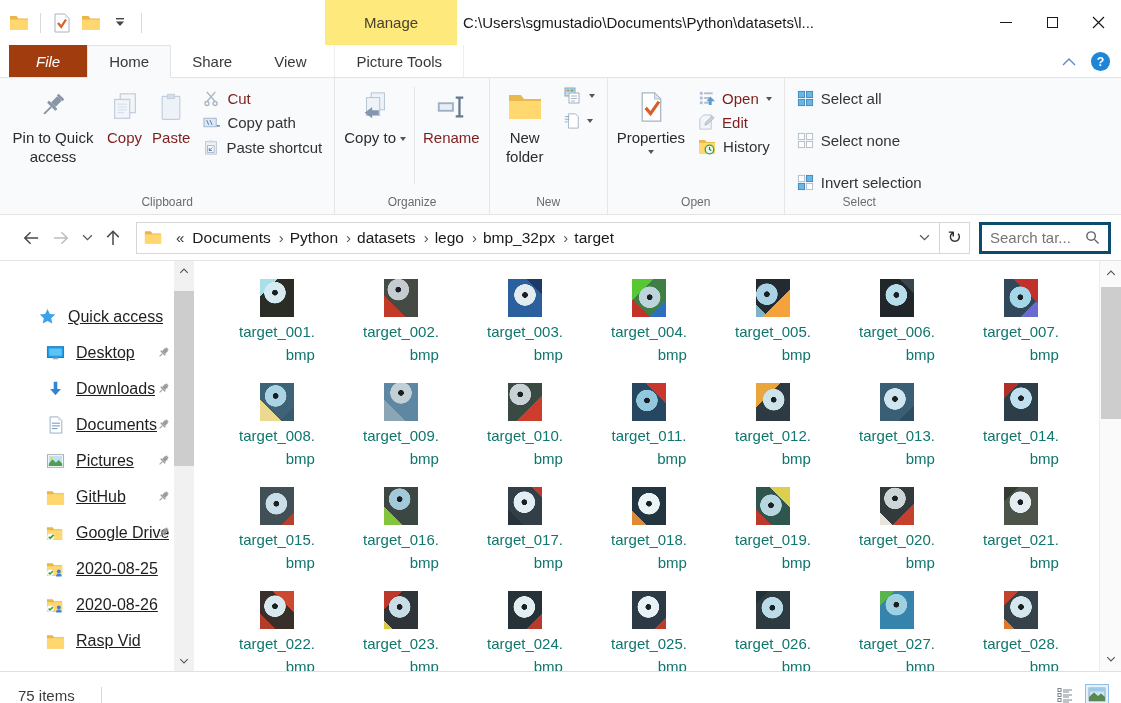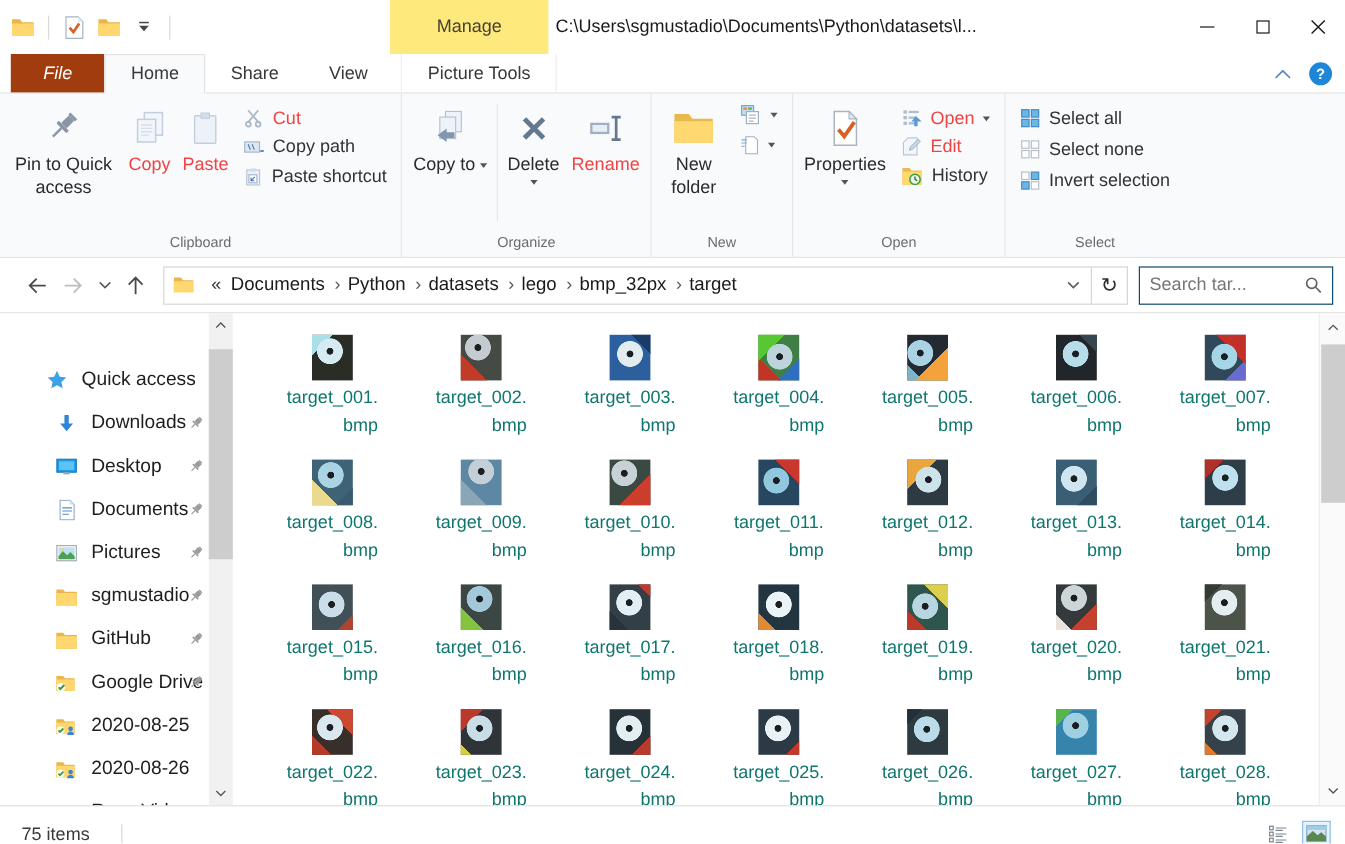--- a/index.html
+++ b/index.html
@@ -30,21 +30,21 @@
 .tabrow-right { position:absolute; right:10px; top:0; height:33px; display:flex; align-items:center; gap:14px; }
 
 
 .ribbon { height:137px; background:#f9fafb; display:flex; align-items:stretch; border-bottom:1px solid #e4e4e4; }
 .rgroup { display:flex; flex-direction:column; border-right:1px solid #e6e6e6; padding:3px 4px 0; }
 .rgroup-content { display:flex; align-items:flex-start; flex:1; }
 .rgroup-label { text-align:center; font-size:12px; color:#6c6c6c; padding:1px 0 5px; }
 .bigbtn { display:flex; flex-direction:column; align-items:center; padding:5px 5px 0; }
 .bigbtn .icn { height:42px; display:flex; align-items:center; justify-content:center; }
 .bigbtn .lbl { font-size:15px; line-height:19px; text-align:center; color:#2b2b2b; max-width:88px; }
-.lbl.dim, .smallbtn .dim { color:#ef4444; }
+.lbl.dim, .smallbtn .dim { color:#7f1d1d; }
 .smallcol { display:flex; flex-direction:column; gap:7px; padding:9px 8px 0; }
 .smallbtn { display:flex; align-items:center; gap:7px; font-size:15px; color:#333; white-space:nowrap; }
 .innersep { width:1px; background:#e6e6e6; margin:6px 3px 10px; align-self:stretch; }
 .caret { display:inline-block; width:0; height:0; border-left:3.5px solid transparent;
   border-right:3.5px solid transparent; border-top:4px solid #555; vertical-align:middle; margin-left:4px; }
 .caret-below { margin:3px auto 0; display:block; }
 
 
 .addressrow { height:46px; display:flex; align-items:center; padding:0 10px 0 16px; background:#fff;
   border-bottom:1px solid #e4e4e4; }
@@ -52,33 +52,33 @@
 .addressbox { display:flex; align-items:center; height:32px; border:1px solid #d6d6d6; background:#fff;
   flex:1; margin-left:8px; padding-left:7px; }
 .crumbs { display:flex; align-items:center; flex:1; font-size:15.5px; color:#1a1a1a; overflow:hidden; }
 .crumb { padding:0 2px; white-space:nowrap; cursor:default; }
 .crumb::after { content:"›"; color:#555; padding-left:8px; padding-right:2px; font-size:15px; }
 .crumb:last-child::after { content:""; }
 .collapsed-ind { padding:0 6px 0 8px; color:#333; font-size:15px; }
 .addr-chev { padding:0 9px; color:#555; }
 .refresh-btn { width:30px; height:32px; border:1px solid #d6d6d6; border-left:none; display:flex;
   align-items:center; justify-content:center; font-size:17px; color:#2b2b2b; }
-.searchbox { width:162px; height:32px; border:1px solid #0c4a6e; margin-left:9px; display:flex;
+.searchbox { width:132px; height:32px; border:3px solid #0c4a6e; margin-left:9px; display:flex;
   align-items:center; padding:0 8px; }
 .searchbox input { border:none; outline:none; flex:1; min-width:0; font-size:15px;
   font-family:"Liberation Sans",sans-serif; color:#333; }
 .searchbox input::placeholder { color:#767676; }
 
 
 .main { height:410px; display:flex; position:relative; }
 .sidebar { width:196px; position:relative; overflow:hidden; padding-top:38px; flex:none; }
 .side-item { height:36px; display:flex; align-items:center; padding-left:46px; gap:11px;
   font-size:16px; color:#1e1e1e; position:relative; white-space:nowrap; }
 .side-item.root { padding-left:38px; }
-.side-label { overflow:hidden; max-width:100px; }
+.side-label { overflow:hidden; max-width:100px;text-decoration:underline; }
 .side-pin { position:absolute; right:26px; top:11px; }
 .side-scroll { position:absolute; right:2px; top:0; width:20px; height:100%; background:#f1f1f1; }
 .scroll-arrow { position:absolute; left:0; width:20px; height:20px; display:flex; align-items:center; justify-content:center; }
 .side-thumb { position:absolute; left:0; top:30px; width:20px; height:175px; background:#cdcdcd; }
 
 .content { flex:1; overflow:hidden; padding:16px 0 0 19px; }
 .grid { display:grid; grid-template-columns:repeat(7, 124px); }
 .file-item { height:104px; display:flex; flex-direction:column; align-items:center; padding-top:2px; }
 .thumb { width:34px; height:38px; flex:none; }
 .fname { text-align:right; font-size:15px; line-height:23px; color:#0f766e; margin-top:3px; }
@@ -249,29 +249,20 @@
               <rect x="13" y="2" width="14" height="18" fill="#eef3f9" stroke="#b3c1d1"></rect>
               <rect x="8" y="7" width="14" height="19" fill="#eef3f9" stroke="#b3c1d1"></rect>
               <path d="M14 17v3.5h7v5h-7V29l-8-6z" fill="#8296ad"></path>
             </svg>
           </span>
         <span class="lbl"><span>Copy to</span><span class="caret"></span></span>
       </div>
       <div class="innersep"></div>
       <div class="bigbtn">
         <span class="icn">
-          <svg width="30" height="32" viewBox="0 0 34 34">
-              <path d="M8 8l18 18M26 8L8 26" stroke="#64788f" stroke-width="4.6"></path>
-            </svg>
-          </span>
-        <span class="lbl">Delete</span>
-        <span class="caret caret-below"></span>
-      </div>
-      <div class="bigbtn">
-        <span class="icn">
           <svg width="32" height="32" viewBox="0 0 34 34">
               <rect x="3" y="12" width="17" height="10" fill="#9fb0c4"></rect>
               <rect x="5" y="14" width="13" height="6" fill="#e8eef5"></rect>
               <path d="M26 7v20M22 7h8M22 27h8" stroke="#64788f" stroke-width="2.4" fill="none"></path>
             </svg>
           </span>
         <span class="lbl dim">Rename</span>
       </div>
     </div>
     <div class="rgroup-label">Organize</div>
@@ -364,21 +355,21 @@
             </svg>
           <span>History</span>
         </div>
       </div>
     </div>
     <div class="rgroup-label">Open</div>
   </div>
 
   <div class="rgroup" style="border-right:none">
     <div class="rgroup-content">
-      <div class="smallcol" style="gap:9px">
+      <div class="smallcol" style="gap:25px">
         <div class="smallbtn">
           <svg width="17" height="17" viewBox="0 0 18 18">
               <g fill="#6cb6e4" stroke="#3d89c2">
                 <rect x="1.5" y="1.5" width="6.5" height="6.5"></rect>
                 <rect x="10" y="1.5" width="6.5" height="6.5"></rect>
                 <rect x="1.5" y="10" width="6.5" height="6.5"></rect>
                 <rect x="10" y="10" width="6.5" height="6.5"></rect>
               </g>
             </svg>
           <span>Select all</span>
@@ -474,41 +465,41 @@
   <div class="sidebar">
     <div id="side-items">
         <div class="side-item root">
           <svg width="19" height="18" viewBox="0 0 20 20">
             <path fill="#3ba1e8" d="M10 1l2.6 5.6 6 .7-4.5 4.1 1.2 5.9L10 14.4 4.7 17.3l1.2-5.9L1.4 7.3l6-.7z"></path>
           </svg>
           <span class="side-label">Quick access</span>
         </div>
         <div class="side-item">
           <svg width="19" height="18" viewBox="0 0 20 20">
-            <path fill="#2f86d6" d="M8 2h4v8h4l-6 7-6-7h4z"></path>
-          </svg>
-          <span class="side-label">Downloads</span>
+            <rect x="1" y="3" width="18" height="12" fill="#1e9ce8" stroke="#1576b4"></rect>
+            <rect x="3" y="5" width="14" height="8" fill="#5cc3f5"></rect>
+            <rect x="7" y="15" width="6" height="2" fill="#9aa7b0"></rect>
+          </svg>
+          <span class="side-label">Desktop</span>
           <span class="side-pin">
             <svg width="13" height="13" viewBox="0 0 16 16">
               <g transform="rotate(45 8 8)" fill="#9b9b9b">
                 <rect x="6" y="1" width="4" height="1.6"></rect>
                 <rect x="5.4" y="2.6" width="5.2" height="5.4" rx=".6"></rect>
                 <rect x="4" y="8" width="8" height="1.8" rx=".6"></rect>
                 <rect x="7.4" y="9.8" width="1.2" height="5"></rect>
               </g>
             </svg>
           </span>
         </div>
         <div class="side-item">
           <svg width="19" height="18" viewBox="0 0 20 20">
-            <rect x="1" y="3" width="18" height="12" fill="#1e9ce8" stroke="#1576b4"></rect>
-            <rect x="3" y="5" width="14" height="8" fill="#5cc3f5"></rect>
-            <rect x="7" y="15" width="6" height="2" fill="#9aa7b0"></rect>
-          </svg>
-          <span class="side-label">Desktop</span>
+            <path fill="#2f86d6" d="M8 2h4v8h4l-6 7-6-7h4z"></path>
+          </svg>
+          <span class="side-label">Downloads</span>
           <span class="side-pin">
             <svg width="13" height="13" viewBox="0 0 16 16">
               <g transform="rotate(45 8 8)" fill="#9b9b9b">
                 <rect x="6" y="1" width="4" height="1.6"></rect>
                 <rect x="5.4" y="2.6" width="5.2" height="5.4" rx=".6"></rect>
                 <rect x="4" y="8" width="8" height="1.8" rx=".6"></rect>
                 <rect x="7.4" y="9.8" width="1.2" height="5"></rect>
               </g>
             </svg>
           </span>
@@ -536,37 +527,20 @@
           </span>
         </div>
         <div class="side-item">
           <svg width="19" height="18" viewBox="0 0 20 20">
             <rect x="1" y="3" width="18" height="14" fill="#fff" stroke="#9aa5ad"></rect>
             <rect x="2.5" y="4.5" width="15" height="11" fill="#bfe1f2"></rect>
             <path d="M2.5 13l4-5 4 4 3-3 4 4v2.5h-15z" fill="#4f9e57"></path>
             <circle cx="6" cy="7" r="1.4" fill="#f5d84a"></circle>
           </svg>
           <span class="side-label">Pictures</span>
-          <span class="side-pin">
-            <svg width="13" height="13" viewBox="0 0 16 16">
-              <g transform="rotate(45 8 8)" fill="#9b9b9b">
-                <rect x="6" y="1" width="4" height="1.6"></rect>
-                <rect x="5.4" y="2.6" width="5.2" height="5.4" rx=".6"></rect>
-                <rect x="4" y="8" width="8" height="1.8" rx=".6"></rect>
-                <rect x="7.4" y="9.8" width="1.2" height="5"></rect>
-              </g>
-            </svg>
-          </span>
-        </div>
-        <div class="side-item">
-          <svg width="19" height="18" viewBox="0 0 20 18">
-            <path d="M1 3h6l1.5 2H19v12H1z" fill="#e9b64c"></path>
-            <path d="M1 6h18v11H1z" fill="#ffd76e"></path>
-          </svg>
-          <span class="side-label">sgmustadio</span>
           <span class="side-pin">
             <svg width="13" height="13" viewBox="0 0 16 16">
               <g transform="rotate(45 8 8)" fill="#9b9b9b">
                 <rect x="6" y="1" width="4" height="1.6"></rect>
                 <rect x="5.4" y="2.6" width="5.2" height="5.4" rx=".6"></rect>
                 <rect x="4" y="8" width="8" height="1.8" rx=".6"></rect>
                 <rect x="7.4" y="9.8" width="1.2" height="5"></rect>
               </g>
             </svg>
           </span>

